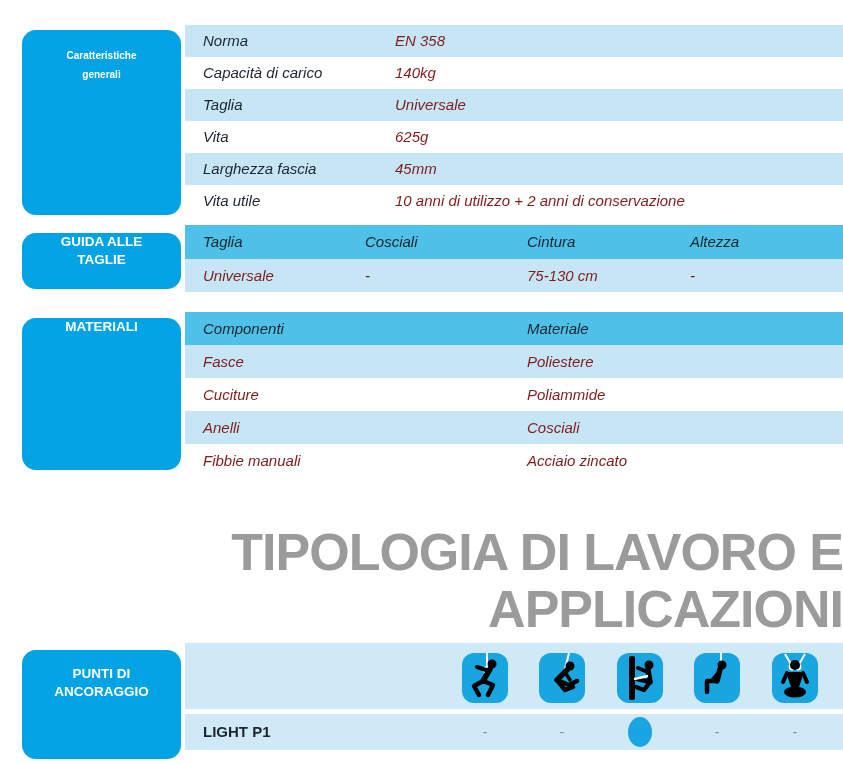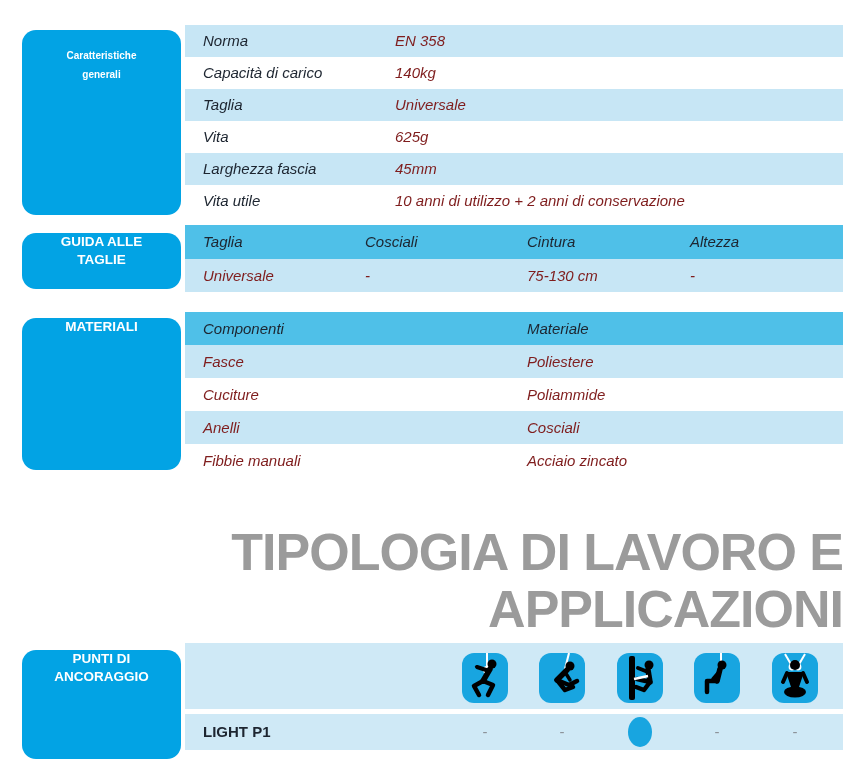--- a/index.html
+++ b/index.html
@@ -12,21 +12,21 @@
   
   .side-box {
     position: absolute; left: 22px; width: 159px;
     background: #02a3e4; border-radius: 14px;
     color: #ffffff; font-weight: 700; text-align: center;
   }
   .sb1 { top: 30px;  height: 185px; padding-top: 16px; font-size: 10px;  line-height: 19px; }
   .sb2 { top: 233px; height: 56px;  font-size: 13.5px; line-height: 18px;
          display:flex; flex-direction:column; }
   .sb3 { top: 318px; height: 152px; font-size: 13.5px; line-height: 18px; }
-  .sb4 { top: 650px; height: 109px; font-size: 13.5px; line-height: 18px; }
+  .sb4 { top: 650px; height: 109px; padding-top: 15px; font-size: 13.5px; line-height: 18px; }
 
   
   .tbl { position: absolute; left: 185px; width: 658px; font-style: italic; }
   .t1 { top: 25px; } .t2 { top: 225px; } .t3 { top: 312px; }
   .row { position: relative; width: 100%; }
   .r32 { height: 32px; line-height: 32px; }
   .r33 { height: 33px; line-height: 33px; }
   .r34 { height: 34px; line-height: 34px; }
   .light { background: #c7e6f5; }
   .hdr   { background: #4fc0e8; }

